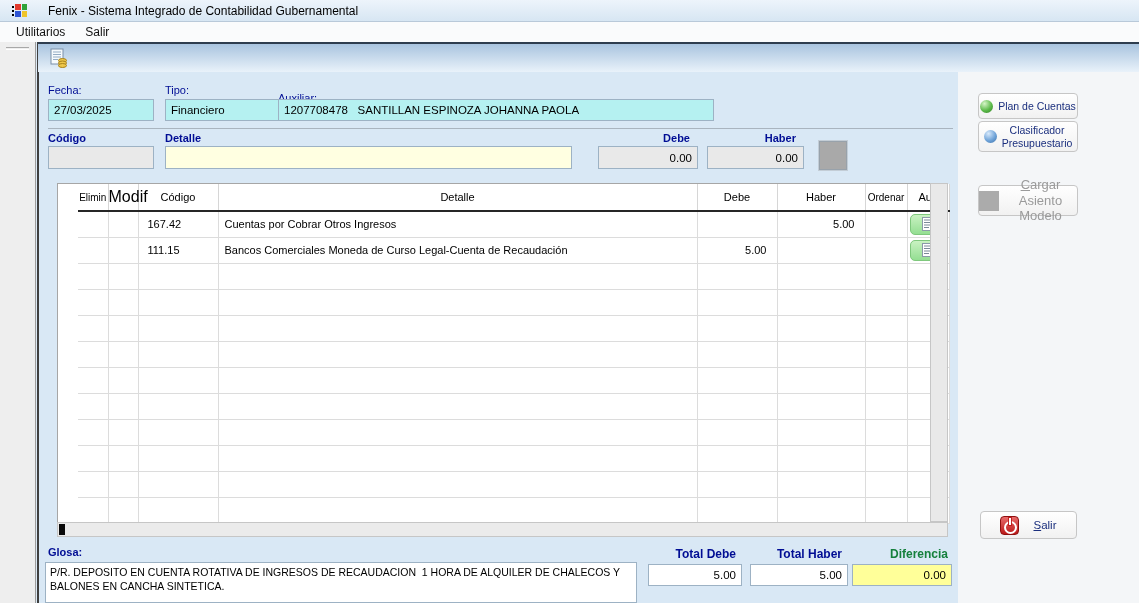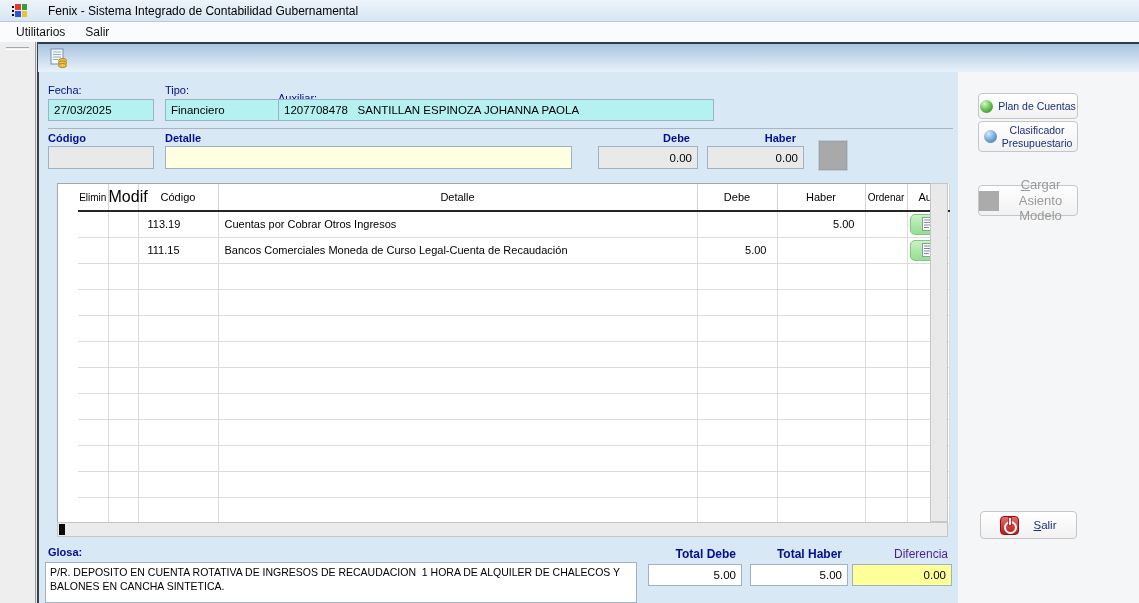--- a/index.html
+++ b/index.html
@@ -37,21 +37,21 @@
     position:absolute; left:6px; top:5px; width:23px; height:3px;
     border-top:1px solid #a8a8a8; border-bottom:1px solid #ffffff;
   }
   .dark-split { position:absolute; left:37px; top:42px; width:2px; height:561px; background:#3f3f3f; }
   
   .form-panel { position:absolute; left:39px; top:72px; width:919px; height:531px; background:#D9E8F5; }
   .right-panel { position:absolute; left:958px; top:72px; width:181px; height:531px; background:#F4F6F8; }
   
   .lbl { position:absolute; font-size:11px; color:#000D94; }
   .lbl.b { font-weight:bold; }
-  .lbl.red { color:#4c1d95; font-weight:normal; }
+  .lbl.red { color:#15803d; font-weight:bold; }
   .fld {
     position:absolute; height:22px; border:1px solid #9DB2C4; background:#fff;
     font-family:"Liberation Sans",sans-serif; font-size:11.5px; color:#000; padding:0 5px; outline:none;
   }
   .fld.cyan { background:#B5F1F1; }
   .fld.gray { background:#E9E9E9; }
   .fld.yellow { background:#FFFFE1; }
   .fld.r { text-align:right; }
   .sep { position:absolute; height:1px; background:#A9B4BF; }
   .gray-box {
@@ -211,21 +211,21 @@
           <th>Debe</th>
           <th>Haber</th>
           <th style="font-size:10px;">Ordenar</th>
           <th>Aux</th>
         </tr>
       </thead>
       <tbody>
           <tr>
             <td></td>
             <td></td>
-            <td class="c-codigo">113.19</td>
+            <td class="c-codigo">167.42</td>
             <td class="c-detalle">Cuentas por Cobrar Otros Ingresos</td>
             <td class="c-debe"></td>
             <td class="c-haber">5.00</td>
             <td></td>
             <td class="c-aux"><span class="aux-btn">
                 <svg width="12" height="14" viewBox="0 0 12 14">
                   <rect x="0.5" y="0.5" width="11" height="13" fill="#fff" stroke="#8a9aa8"></rect>
                   <line x1="2" y1="3" x2="10" y2="3" stroke="#7a8a98"></line>
                   <line x1="2" y1="5.5" x2="10" y2="5.5" stroke="#7a8a98"></line>
                   <line x1="2" y1="8" x2="10" y2="8" stroke="#7a8a98"></line>

